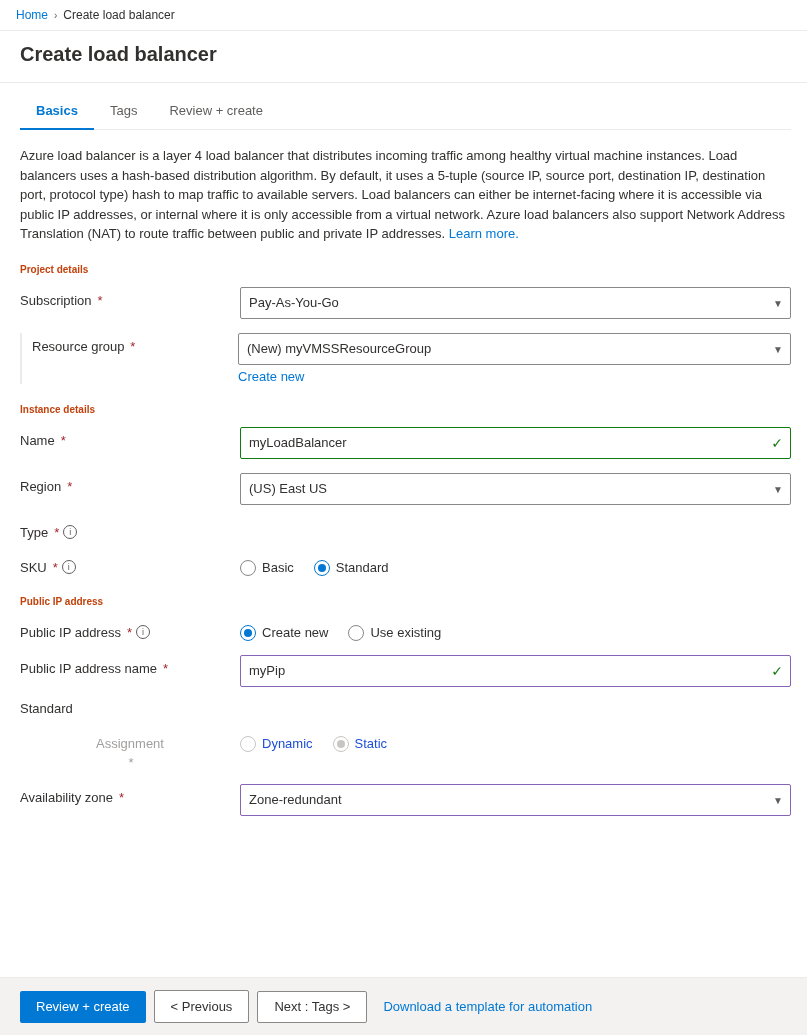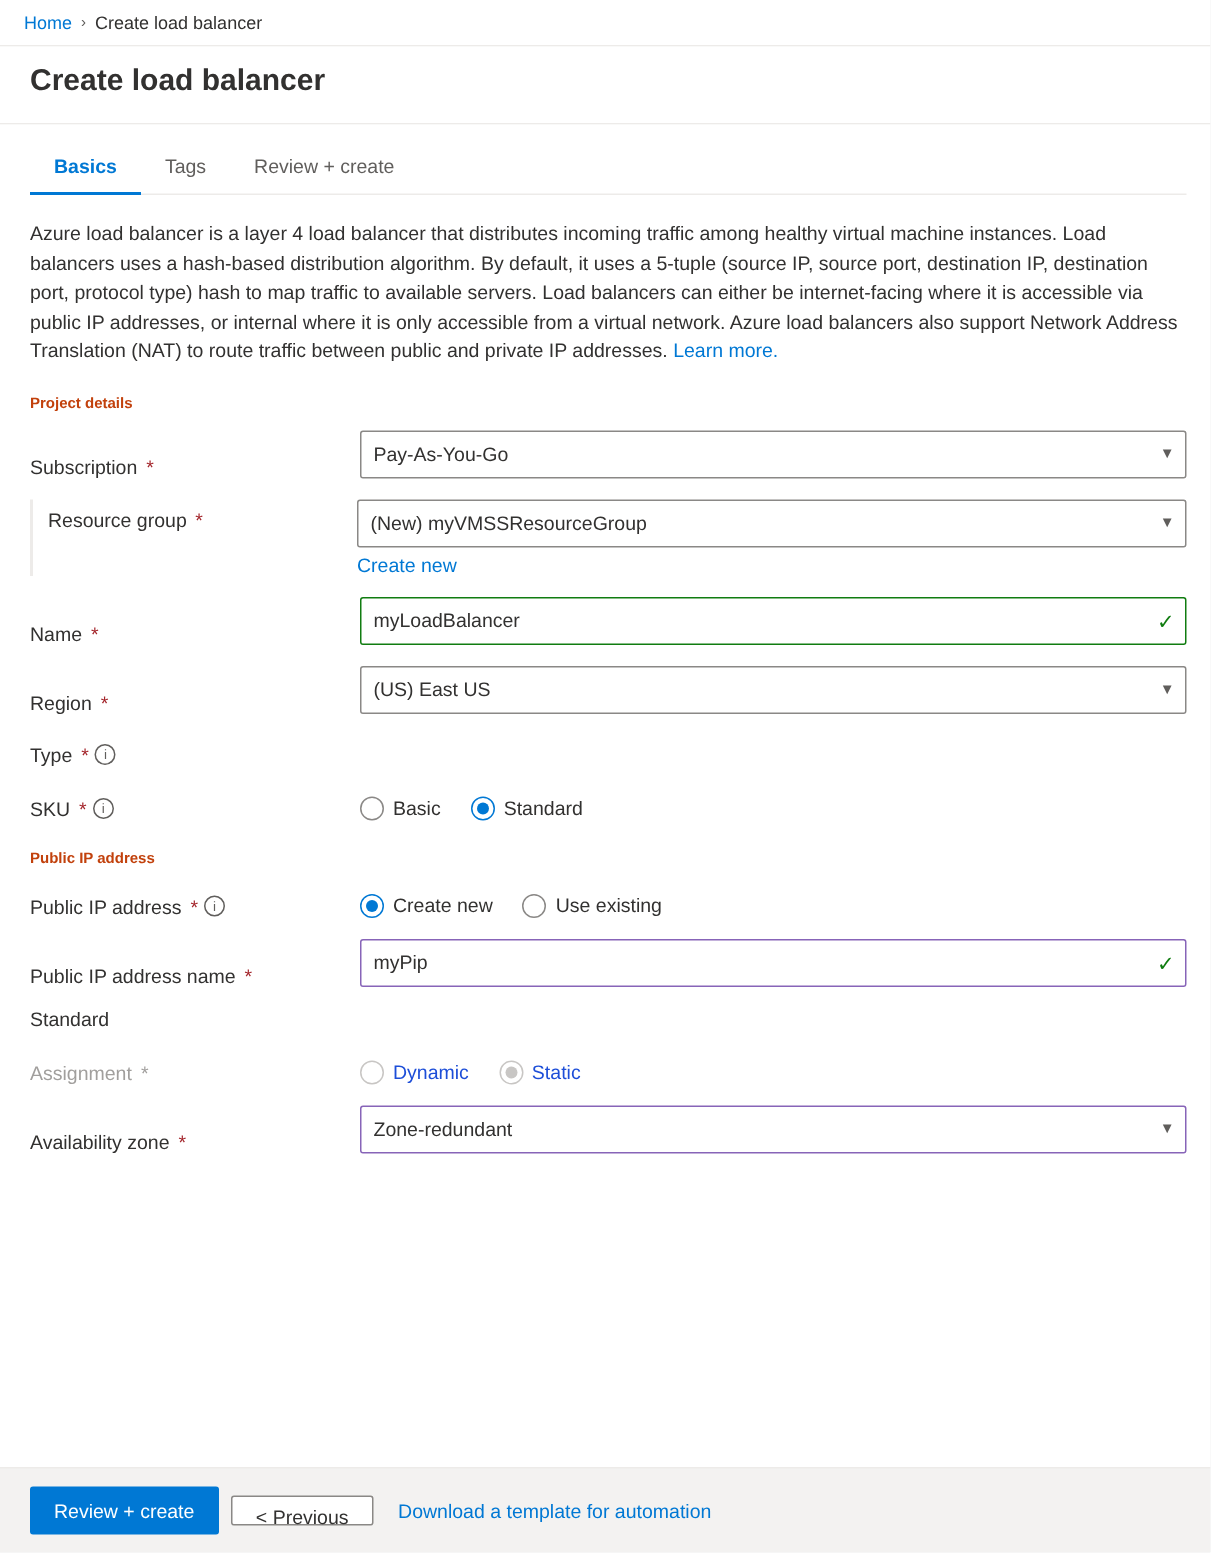--- a/index.html
+++ b/index.html
@@ -19,21 +19,21 @@
 
     .tabs { display: flex; border-bottom: 1px solid #edebe9; padding-top: 12px; }
     .tab { padding: 8px 16px 10px 16px; cursor: pointer; font-size: 13px; color: #605e5c; border-bottom: 2px solid transparent; margin-bottom: -1px; }
     .tab.active { color: #0078d4; border-bottom: 2px solid #0078d4; font-weight: 600; }
 
     .description { margin: 16px 0; font-size: 13px; line-height: 1.5; color: #323130; }
     .learn-more { color: #0078d4; cursor: pointer; text-decoration: none; }
 
     .section-title { font-weight: 600; font-size: 10px; margin: 20px 0 12px 0; color: #c2410c; }
 
-    .form-row { display: flex; align-items: flex-end; margin-bottom: 14px; }
+    .form-row { display: flex; align-items: flex-start; margin-bottom: 14px; }
     .form-label { width: 220px; min-width: 220px; padding-top: 6px; font-size: 13px; color: #323130; display: flex; align-items: center; gap: 4px; }
     .required { color: #a4262c; margin-left: 2px; }
     .info-icon { display: inline-flex; align-items: center; justify-content: center; width: 14px; height: 14px; border-radius: 50%; border: 1px solid #605e5c; color: #605e5c; font-size: 9px; cursor: pointer; flex-shrink: 0; }
 
     .form-control { flex: 1; }
     .select-wrapper { position: relative; }
     .select-box { width: 100%; border: 1px solid #8a8886; border-radius: 2px; padding: 5px 30px 5px 8px; font-size: 13px; color: #323130; background: #fff; appearance: none; cursor: pointer; height: 32px; }
     .select-arrow { position: absolute; right: 8px; top: 50%; transform: translateY(-50%); pointer-events: none; color: #605e5c; font-size: 10px; }
 
     .input-box { width: 100%; border: 1px solid #8a8886; border-radius: 2px; padding: 5px 30px 5px 8px; font-size: 13px; color: #323130; background: #fff; height: 32px; }
@@ -58,21 +58,21 @@
 
     .static-text { font-size: 13px; color: #323130; padding-top: 6px; }
 
     .resource-group-row { display: flex; align-items: flex-start; margin-bottom: 14px; }
     .rg-left-border { width: 4px; border-left: 2px solid #edebe9; margin-right: 8px; align-self: stretch; }
     .rg-label-col { width: 206px; padding-top: 6px; font-size: 13px; color: #323130; }
     .rg-control-col { flex: 1; }
 
     .footer { background: #f3f2f1; border-top: 1px solid #edebe9; padding: 12px 20px; display: flex; align-items: center; gap: 8px; }
     .btn-primary { background: #0078d4; color: #fff; border: none; padding: 6px 16px; font-size: 13px; cursor: pointer; border-radius: 2px; height: 32px; }
-    .btn-secondary { background: #fff; color: #323130; border: 1px solid #8a8886; padding: 6px 16px; font-size: 13px; cursor: pointer; border-radius: 2px; height: 20px; }
+    .btn-secondary { background: #fff; color: #323130; border: 1px solid #8a8886; padding: 6px 16px; font-size: 13px; cursor: pointer; border-radius: 2px; height: 33px; }
     .btn-default { background: #fff; color: #323130; border: 1px solid #8a8886; padding: 6px 16px; font-size: 13px; cursor: pointer; border-radius: 2px; height: 32px; }
     .automation-link { color: #0078d4; cursor: pointer; font-size: 13px; margin-left: 8px; }
     .select-box-active { border-color: #8764b8; }
   </style>
 </head>
 <body>
 
 <div class="page-wrapper">
 
   <div class="breadcrumb-bar">
@@ -125,20 +125,21 @@
         <div class="select-wrapper">
           <select class="select-box">
             <option>(New) myVMSSResourceGroup</option>
           </select>
           <span class="select-arrow">▼</span>
         </div>
         <a class="create-new-link">Create new</a>
       </div>
     </div>
 
+    <div class="section-title">Instance details</div>
 
     <div class="form-row">
       <div class="form-label">
         <span>Name</span>
         <span class="required">*</span>
       </div>
       <div class="form-control">
         <div class="input-wrapper">
           <input type="text" class="input-box input-valid" value="myLoadBalancer" style="">
           <span class="input-check">✓</span>
@@ -224,21 +225,21 @@
       </div>
     </div>
 
     <div class="form-row">
       <div class="form-control">
         <span class="static-text">Standard</span>
       </div>
     </div>
 
     <div class="form-row">
-      <div class="form-label" style="color: #a19f9d;">
+      <div class="form-label" style="color: #a19f9d; flex-direction: column;">
         <span>Assignment</span>
         <span class="required" style="color: #a19f9d;">*</span>
       </div>
       <div class="form-control">
         <div class="radio-group">
           <label class="radio-item">
             <div class="radio-input disabled"></div>
             <span class="radio-label disabled">Dynamic</span>
           </label>
           <label class="radio-item">
@@ -264,15 +265,16 @@
       </div>
     </div>
 
   </div>
 
   <div style="flex: 1; background: #fff;"></div>
 
   <div class="footer">
     <button class="btn-primary">Review + create</button>
     <button class="btn-secondary">&lt; Previous</button>
+    <button class="btn-default">Next : Tags &gt;</button>
     <a class="automation-link">Download a template for automation</a>
   </div>
 </div>
 
 </body></html>

